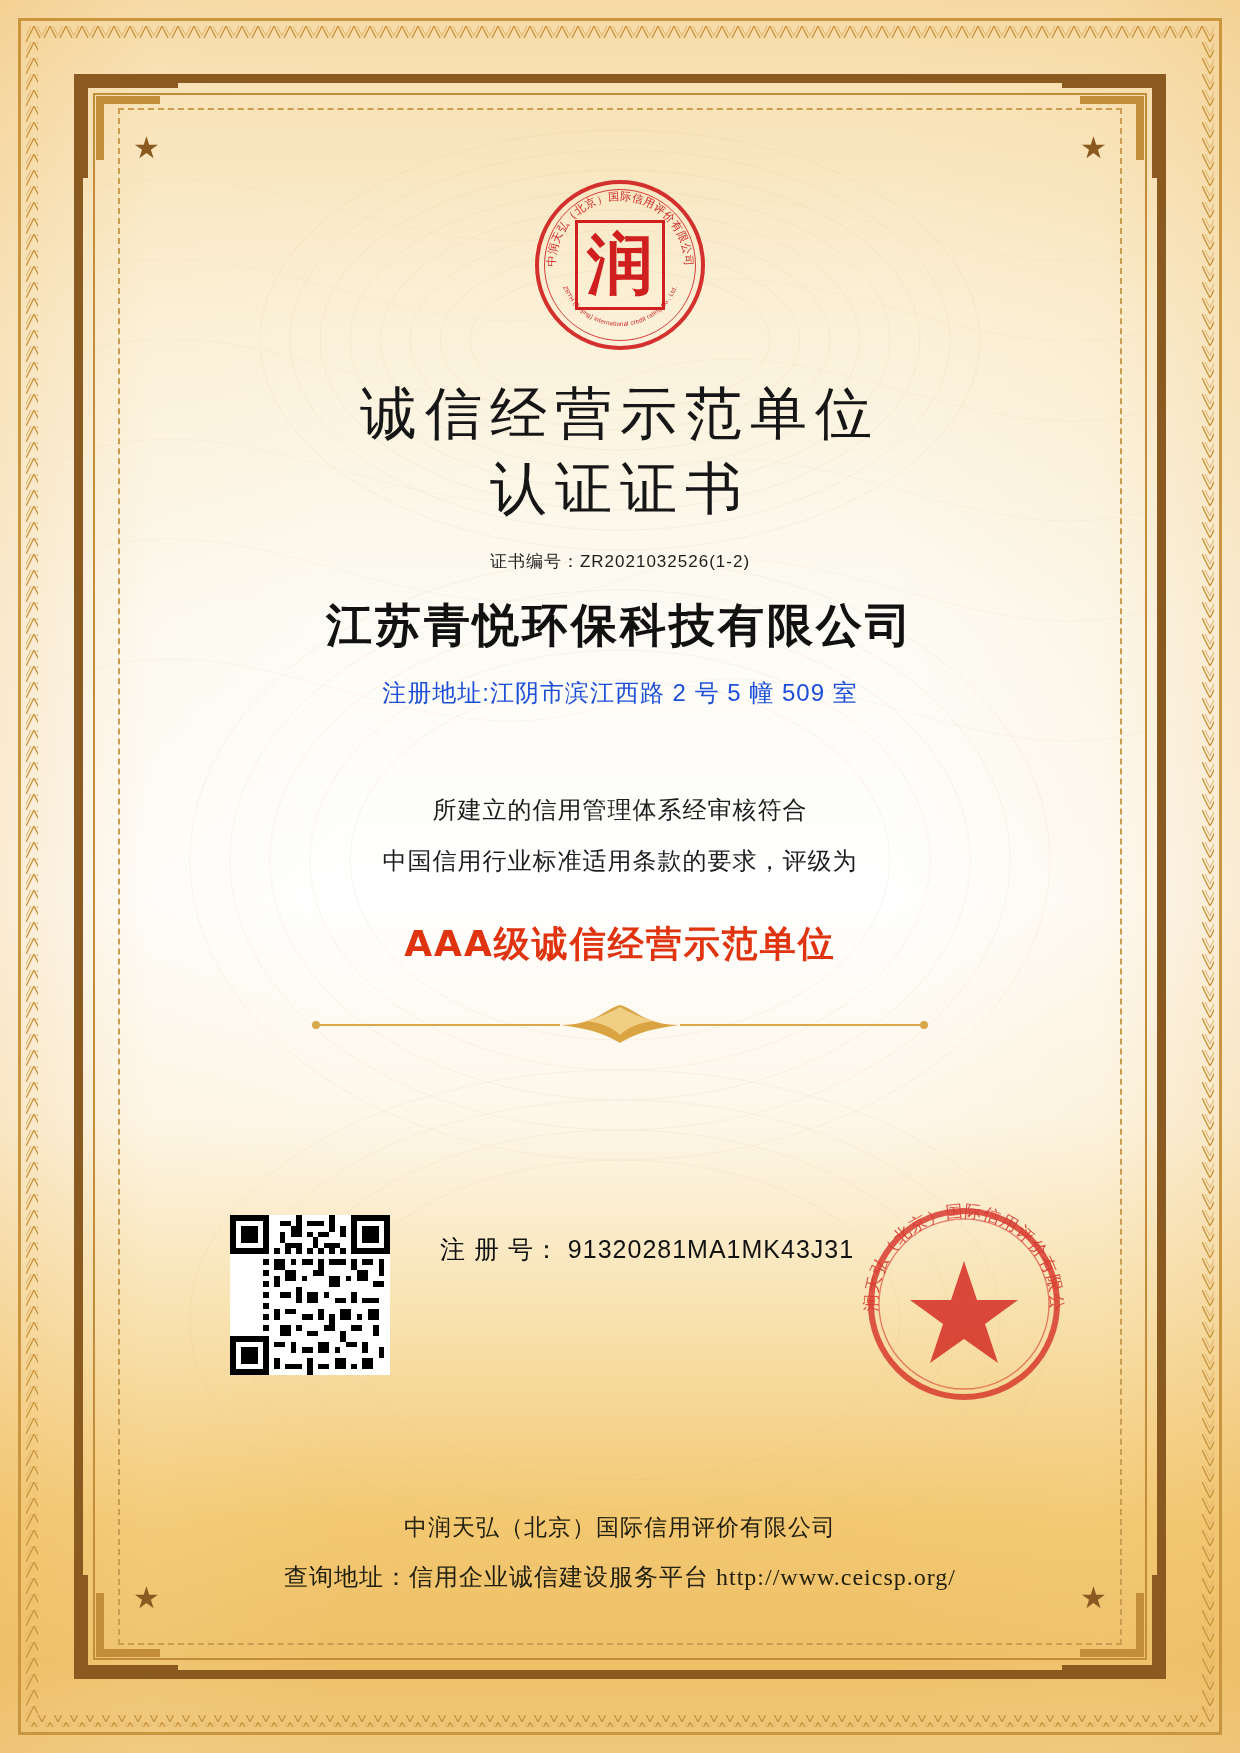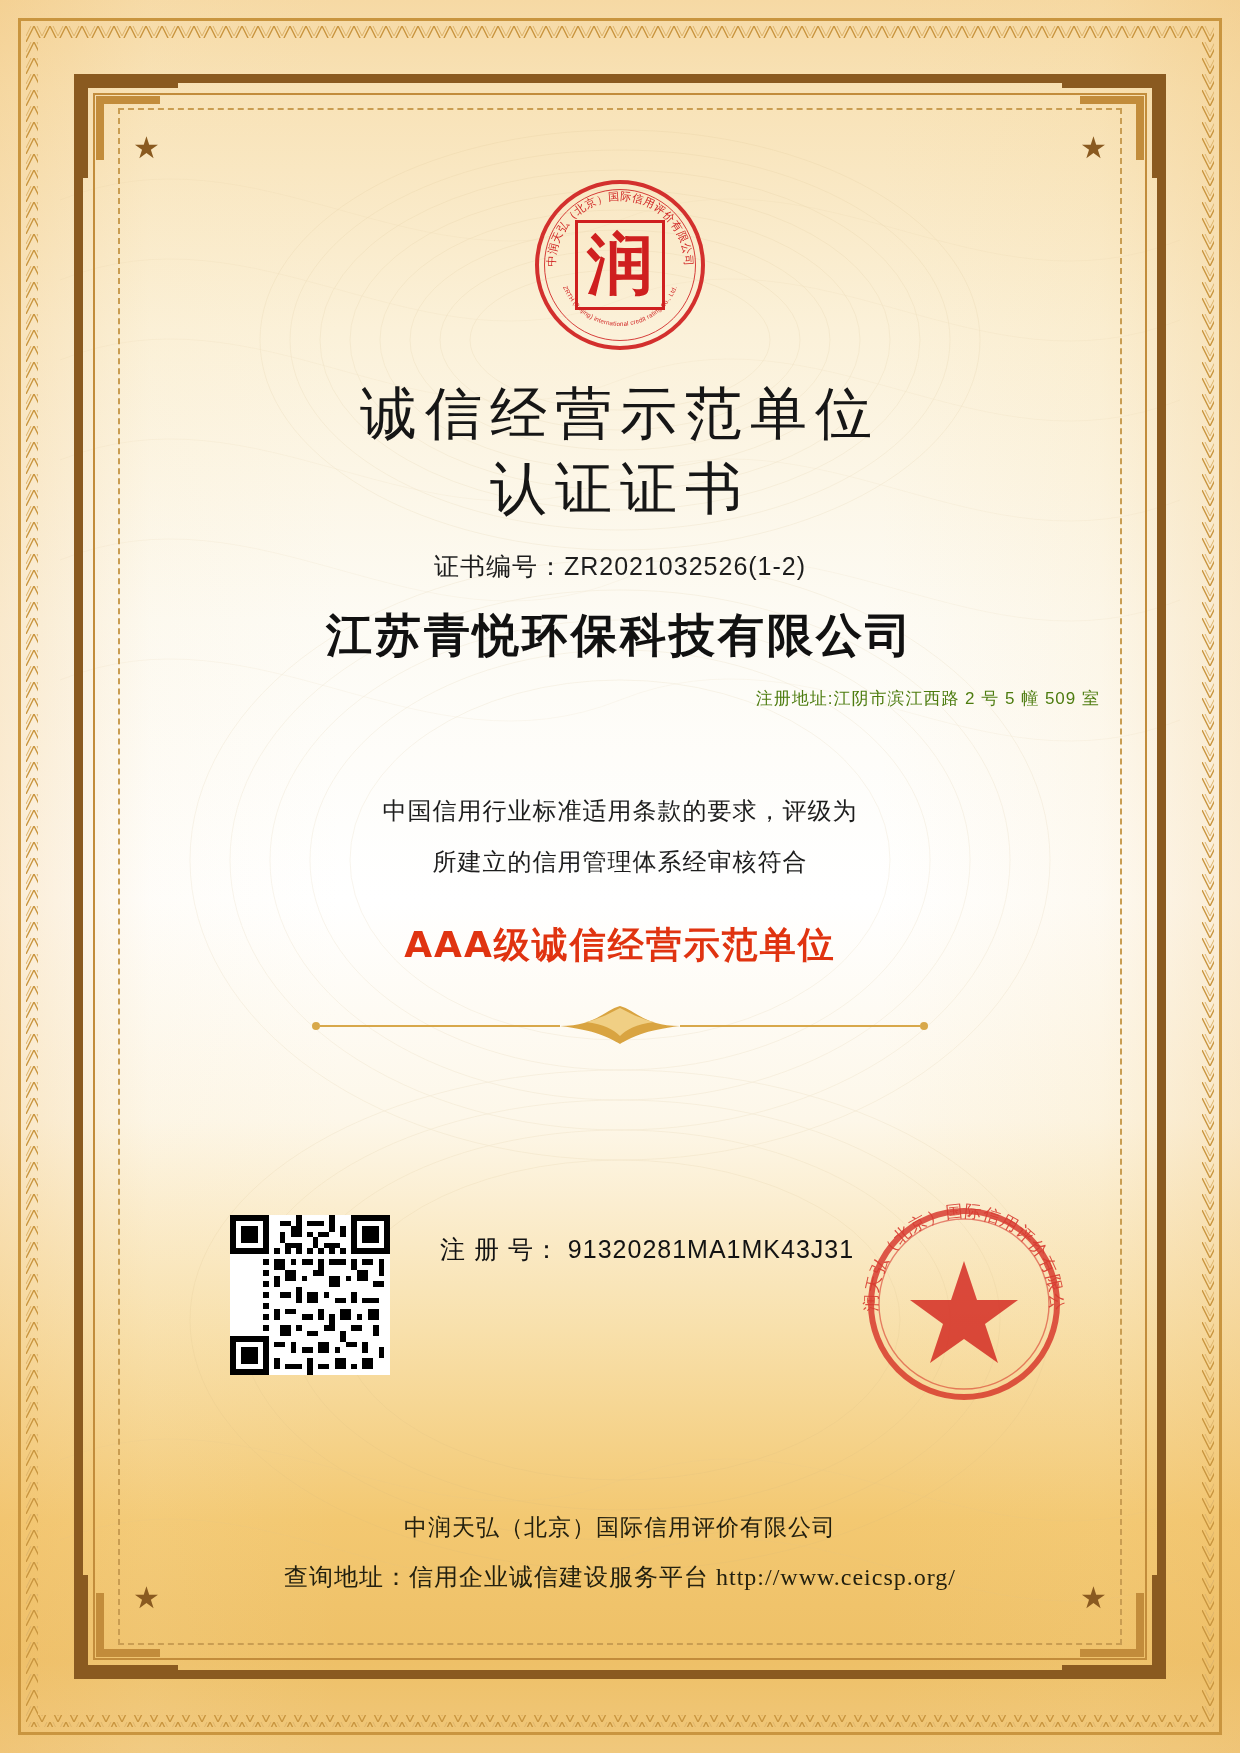--- a/index.html
+++ b/index.html
@@ -167,40 +167,39 @@
     font-size: 57px;
     letter-spacing: 8px;
     font-weight: 400;
     color: #161616;
     line-height: 1.32;
   }
   h1.title .line2 { display: block; }
 
   .cert-no {
     margin-top: 24px;
-    font-size: 25px;
+    font-size: 17px;
     letter-spacing: 1px;
     color: #1d1d1d;
   }
 
   .company {
     margin-top: 22px;
     font-family: "DejaVu Sans", "Liberation Sans", sans-serif;
     font-size: 46px;
     font-weight: 700;
     letter-spacing: 3px;
     color: #111;
   }
 
   .address {
     margin-top: 20px;
-    font-size: 17px;
+    font-size: 24px;
     letter-spacing: 1px;
-    color: #4d7c0f;
-    text-align: right;
+    color: #1d4ed8;
   }
 
   .statement {
     margin-top: 76px;
     font-size: 24px;
     line-height: 2.1;
     letter-spacing: 1px;
     color: #1d1d1d;
   }
 
@@ -380,22 +379,22 @@
       <span class="line2">认证证书</span>
     </h1>
 
     <div class="cert-no">证书编号：ZR2021032526(1-2)</div>
 
     <div class="company">江苏青悦环保科技有限公司</div>
 
     <div class="address">注册地址:江阴市滨江西路 2 号 5 幢 509 室</div>
 
     <div class="statement">
+      <div>所建立的信用管理体系经审核符合</div>
       <div>中国信用行业标准适用条款的要求，评级为</div>
-      <div>所建立的信用管理体系经审核符合</div>
     </div>
 
     <div class="grade">AAA级诚信经营示范单位</div>
 
     <svg class="divider" viewBox="0 0 620 40">
       <path d="M10,22 L250,22" stroke="#d8a84a" stroke-width="2" fill="none"></path>
       <path d="M370,22 L610,22" stroke="#d8a84a" stroke-width="2" fill="none"></path>
       <circle cx="6" cy="22" r="4" fill="#d8a84a"></circle>
       <circle cx="614" cy="22" r="4" fill="#d8a84a"></circle>
       <path d="M250,22 C285,22 295,6 310,2 C325,6 335,22 370,22 C335,26 320,34 310,40 C300,34 285,26 250,22 Z" fill="#d9a441"></path>

